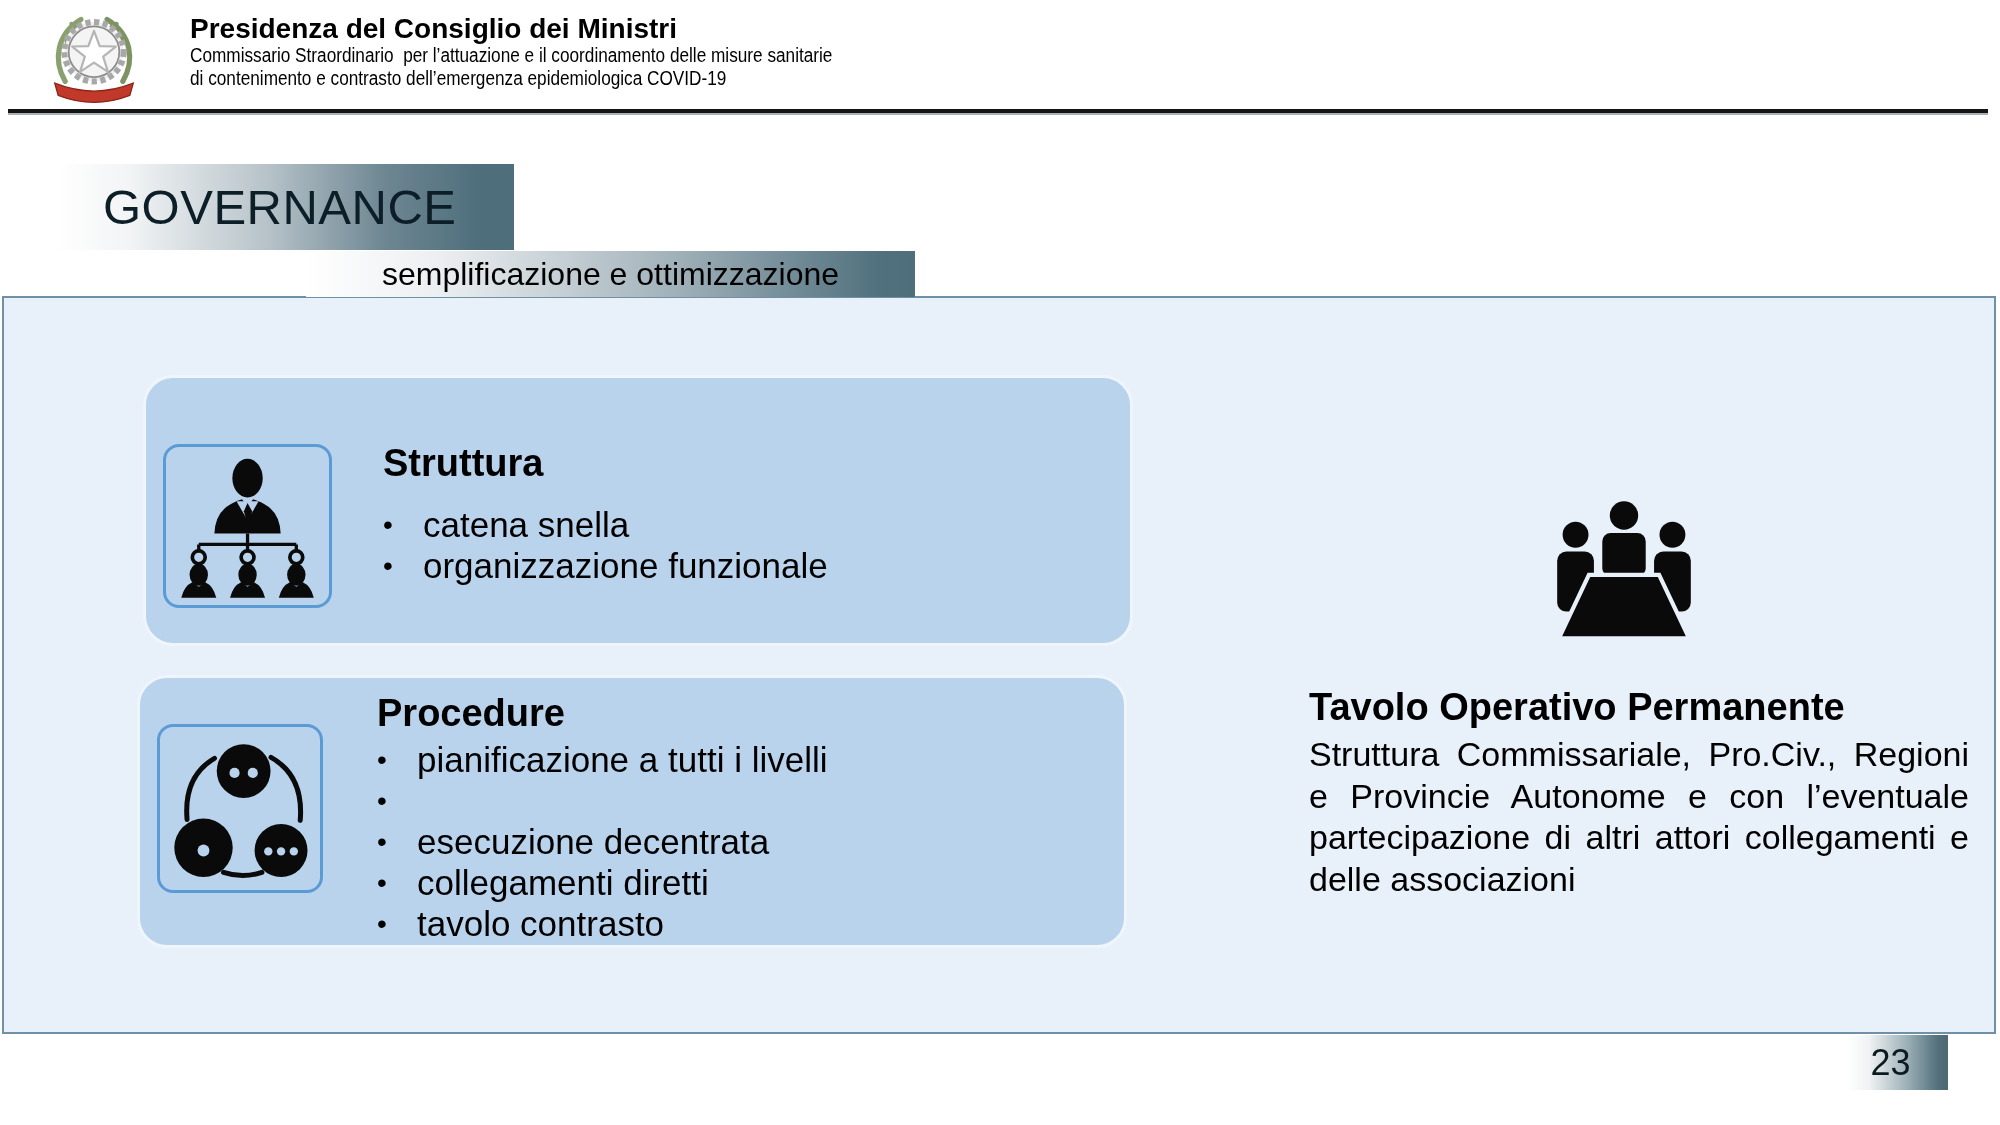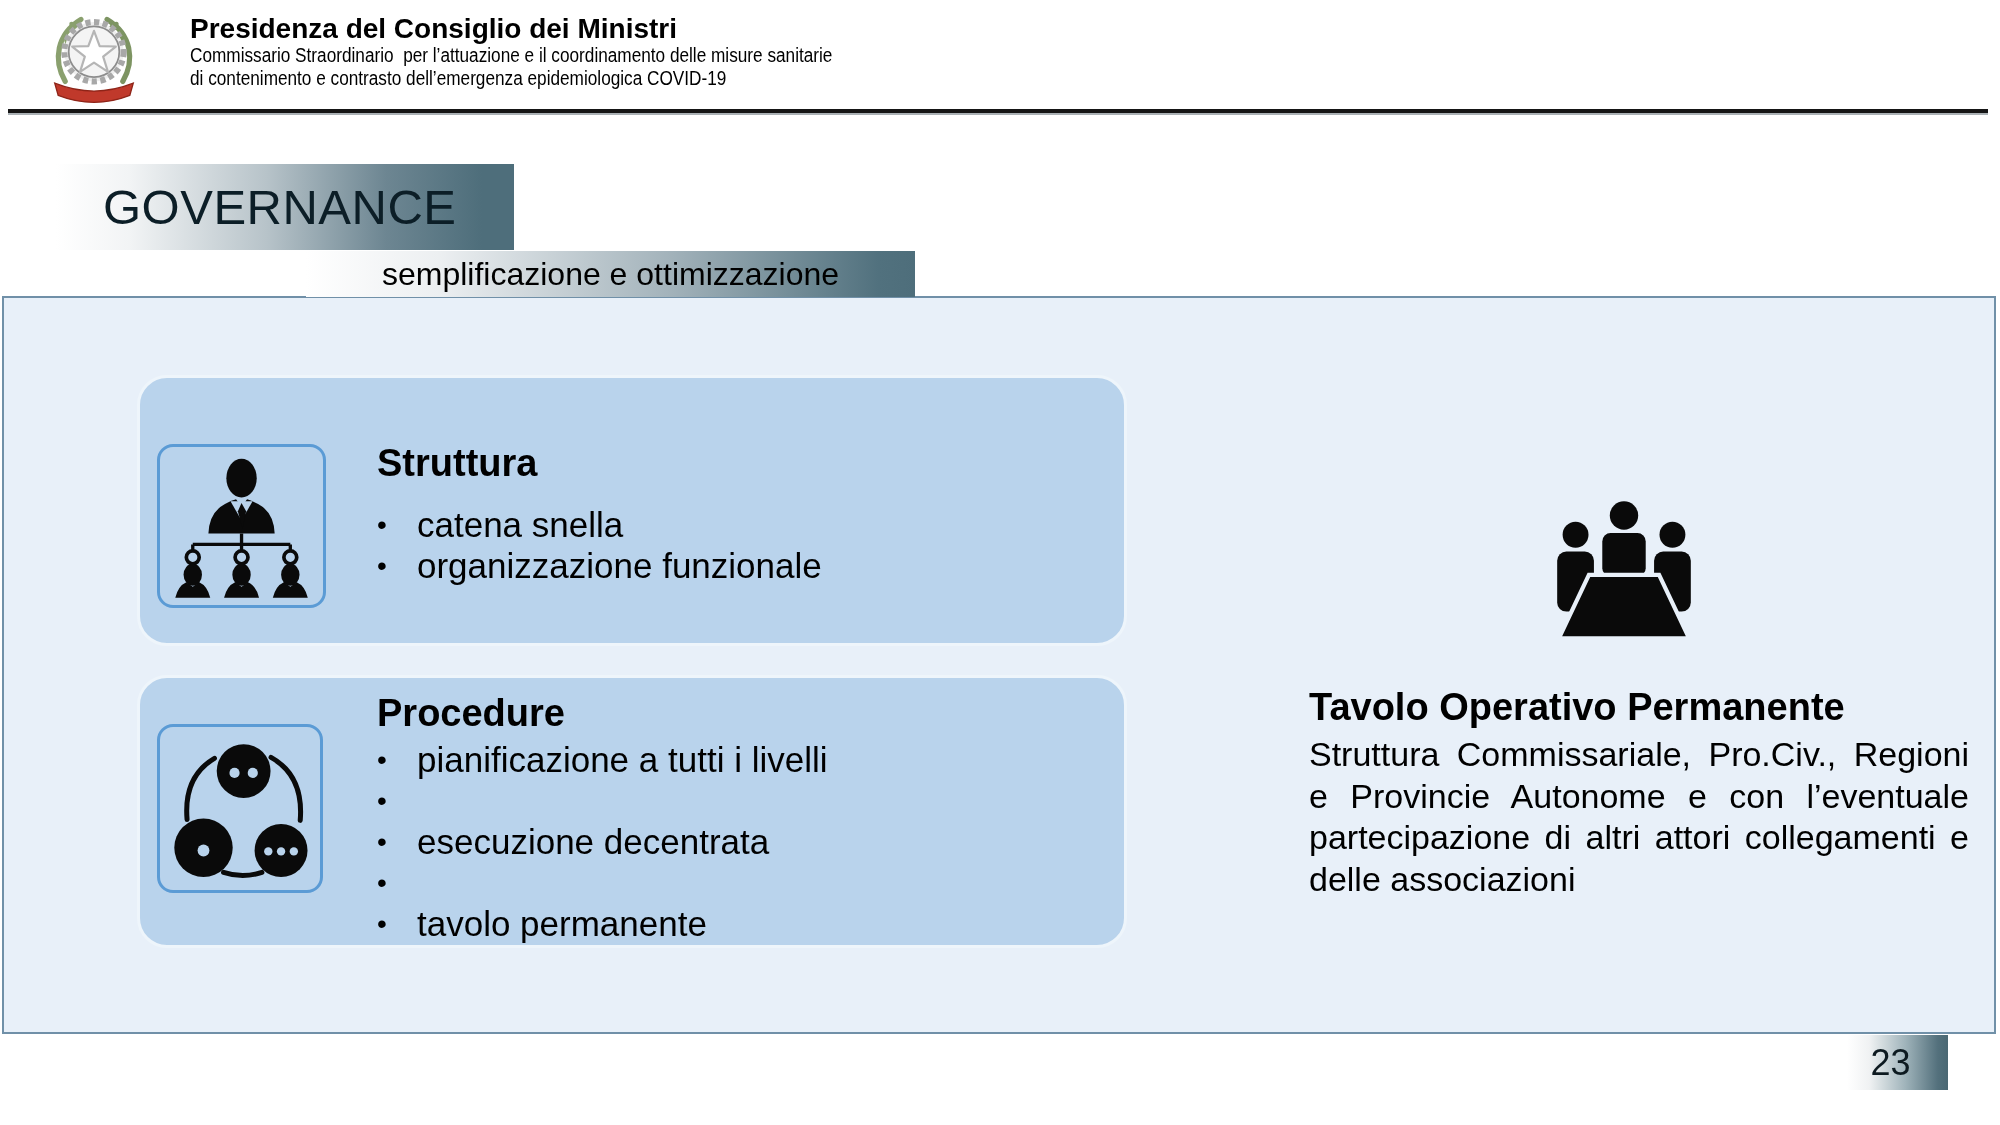--- a/index.html
+++ b/index.html
@@ -23,21 +23,21 @@
   .banner-subtitle{position:absolute;left:306px;top:251px;width:609px;height:46px;z-index:3;
     background:linear-gradient(90deg,#ffffff 0%,#eceff1 22%,#a2b2ba 60%,#51717e 94%,#4e6e7b 100%);
     display:flex;align-items:center;justify-content:center;
     font-size:32px;color:#000;}
 
   
   .main-panel{position:absolute;left:2px;top:296px;width:1994px;height:738px;z-index:1;
     background:#e8f0f9;border:2px solid #7090a8;box-sizing:border-box;}
 
   .card{position:absolute;background:#b9d3ec;border:3px solid #eef5fb;border-radius:30px;box-sizing:border-box;}
-  .card1{left:133px;top:77px;width:990px;height:271px;}
+  .card1{left:139px;top:77px;width:990px;height:271px;}
   .card2{left:133px;top:377px;width:990px;height:273px;}
 
   .icon-frame{position:absolute;border:3px solid #5b9bd5;border-radius:16px;
     display:flex;align-items:center;justify-content:center;background:transparent;}
   .if1{left:17px;top:66px;width:163px;height:158px;}
   .if2{left:17px;top:46px;width:160px;height:163px;}
 
   .card-title{position:absolute;left:237px;font-size:38px;font-weight:700;line-height:46px;color:#000;}
   .ct1{top:62px;}
   .ct2{top:12px;}
@@ -155,24 +155,25 @@
           </li>
         <li>
             <span class="blt">•</span>
           </li>
         <li>
             <span class="blt">•</span>
             <span>esecuzione decentrata</span>
           </li>
         <li>
             <span class="blt">•</span>
-          </li>
-        <li>
-            <span class="blt">•</span>
-            <span>tavolo permanente</span>
+            <span>collegamenti diretti</span>
+          </li>
+        <li>
+            <span class="blt">•</span>
+            <span>tavolo contrasto</span>
           </li>
       </ul>
     </div>
 
     <div class="right-icon">
       <svg viewBox="0 0 200 170" width="168" height="142">
         <g fill="#0a0a0a">
           <circle cx="42" cy="44" r="15.5"></circle>
           <rect x="20" y="64" width="44" height="72" rx="11"></rect>
           <circle cx="158" cy="44" r="15.5"></circle>

